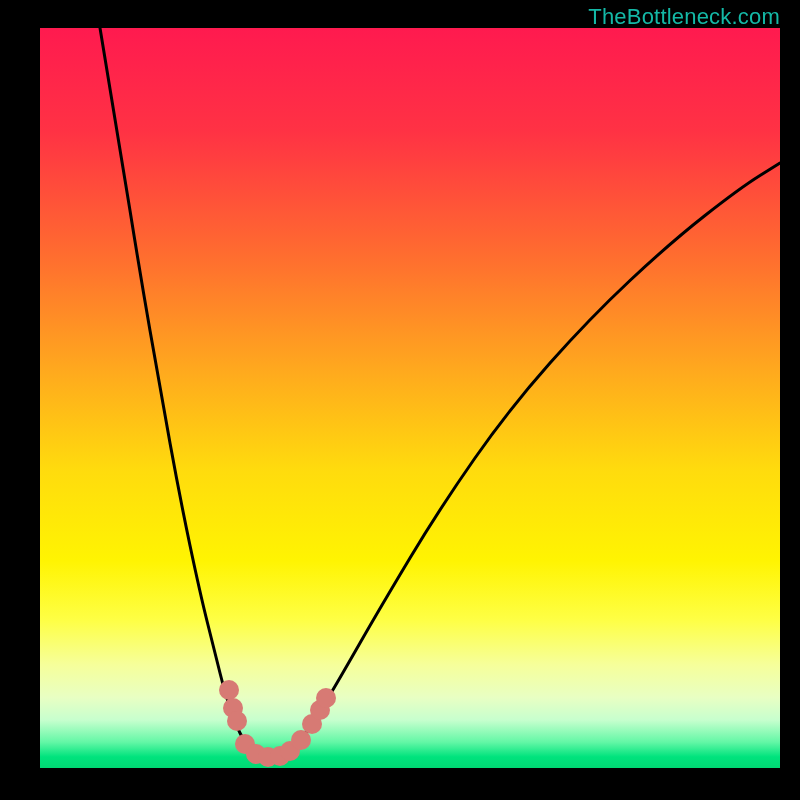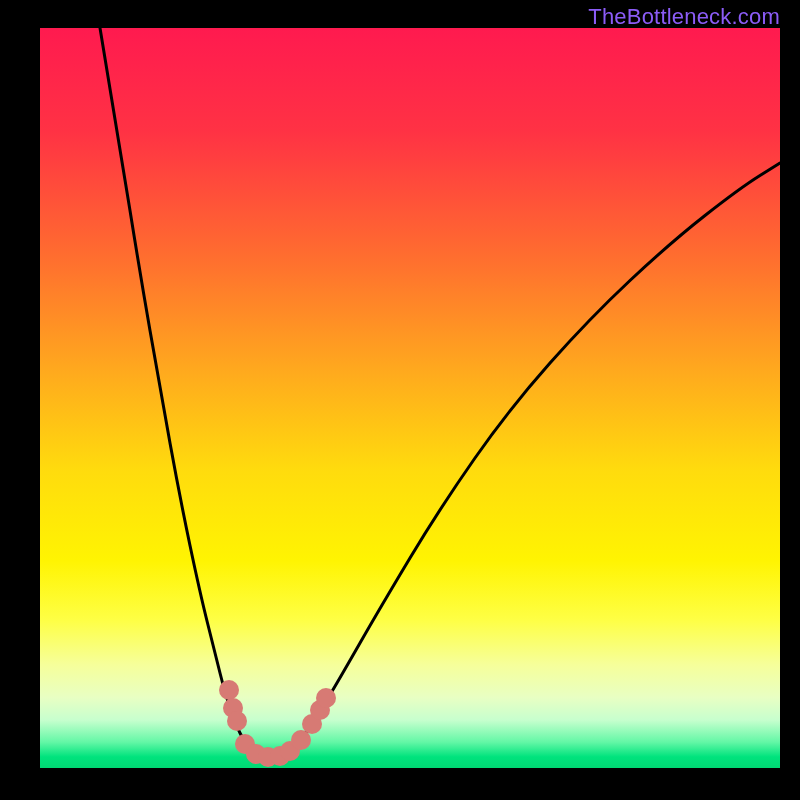--- a/index.html
+++ b/index.html
@@ -26,21 +26,21 @@
     overflow: hidden;
   }
   .gradient {
     position: absolute;
     left: 0; top: 0; right: 0; bottom: 0;
   }
   .watermark {
     position: absolute;
     top: 4px;
     right: 20px;
-    color: #8b5cf6;
+    color: #14b8a6;
     font-size: 22px;
     font-weight: 500;
     letter-spacing: 0.2px;
   }
   svg.curve {
     position: absolute;
     left: 0; top: 0;
     width: 740px;
     height: 740px;
     overflow: visible;

